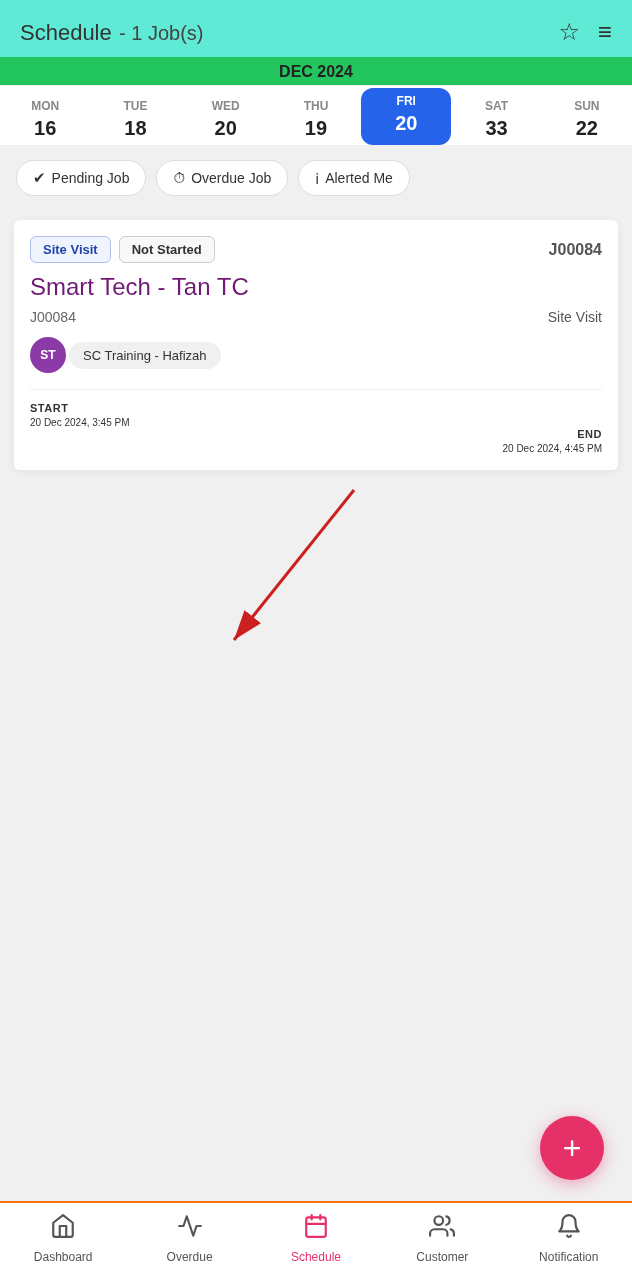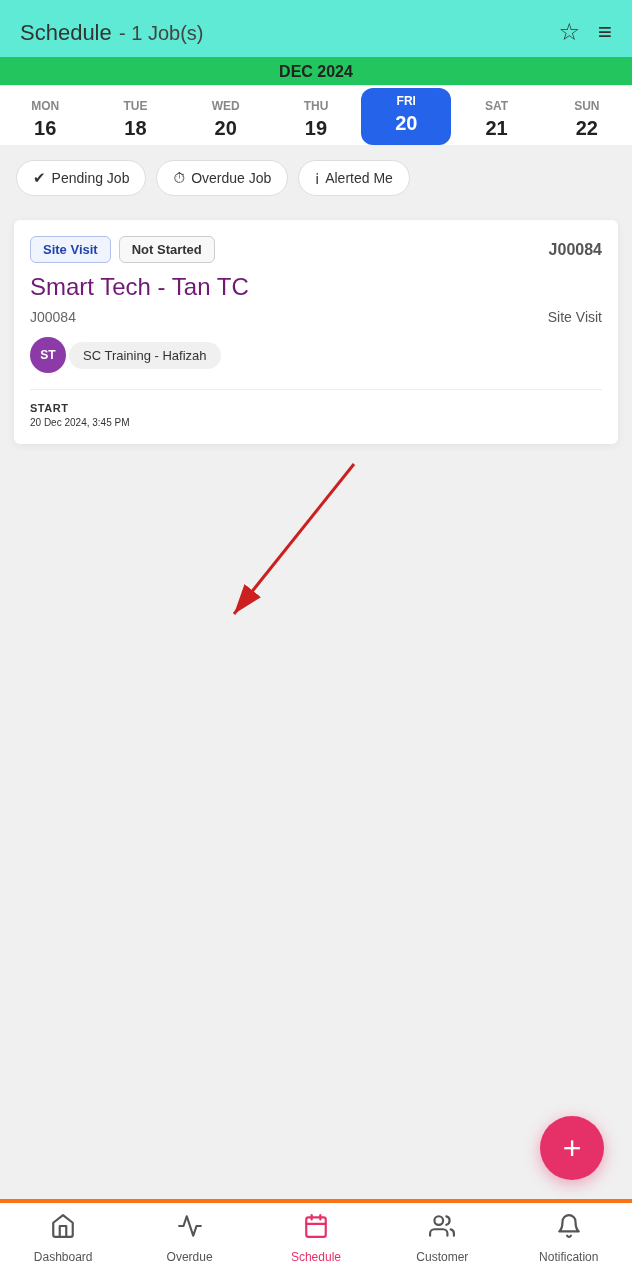--- a/index.html
+++ b/index.html
@@ -261,21 +261,21 @@
       font-weight: 300;
     }
 
     
     .bottom-nav {
       position: fixed;
       bottom: 0;
       left: 0;
       width: 632px;
       background: #fff;
-      border-top: 4px solid #f97316;
+      border-top: 2px solid #f97316;
       display: flex;
       justify-content: space-around;
       align-items: center;
       padding: 10px 0 16px;
       z-index: 200;
     }
     .nav-item {
       display: flex;
       flex-direction: column;
       align-items: center;
@@ -340,21 +340,21 @@
   <div class="day-col">
     <span class="day-name">THU</span>
     <span class="day-num">19</span>
   </div>
   <div class="day-col active">
     <span class="day-name">FRI</span>
     <span class="day-num">20</span>
   </div>
   <div class="day-col">
     <span class="day-name">SAT</span>
-    <span class="day-num">21</span>
+    <span class="day-num">33</span>
   </div>
   <div class="day-col">
     <span class="day-name">SUN</span>
     <span class="day-num">22</span>
   </div>
 </div>
 
 <div class="filter-row">
   <div class="filter-pill">
     <span class="pill-icon">✔</span>
@@ -396,20 +396,24 @@
       </div>
       <span class="assignee-name">SC Training - Hafizah</span>
     </div>
 
     <div class="divider"></div>
 
     <div class="time-row">
       <div class="time-block">
         <div class="time-label">START</div>
         <div class="time-value">20 Dec 2024, 3:45 PM</div>
+      </div>
+      <div class="time-block end">
+        <div class="time-label">END</div>
+        <div class="time-value">20 Dec 2024, 4:45 PM</div>
       </div>
     </div>
   </div>
 
   <div style="position:relative;height:200px;margin:0 14px;">
     <svg width="220" height="200" viewBox="0 0 220 200" style="position:absolute;left:160px;top:0;">
       <defs>
         <marker id="arrowhead" markerWidth="10" markerHeight="7" refX="10" refY="3.5" orient="auto">
           <polygon points="0 0, 10 3.5, 0 7" fill="#cc2020"></polygon>
         </marker>

